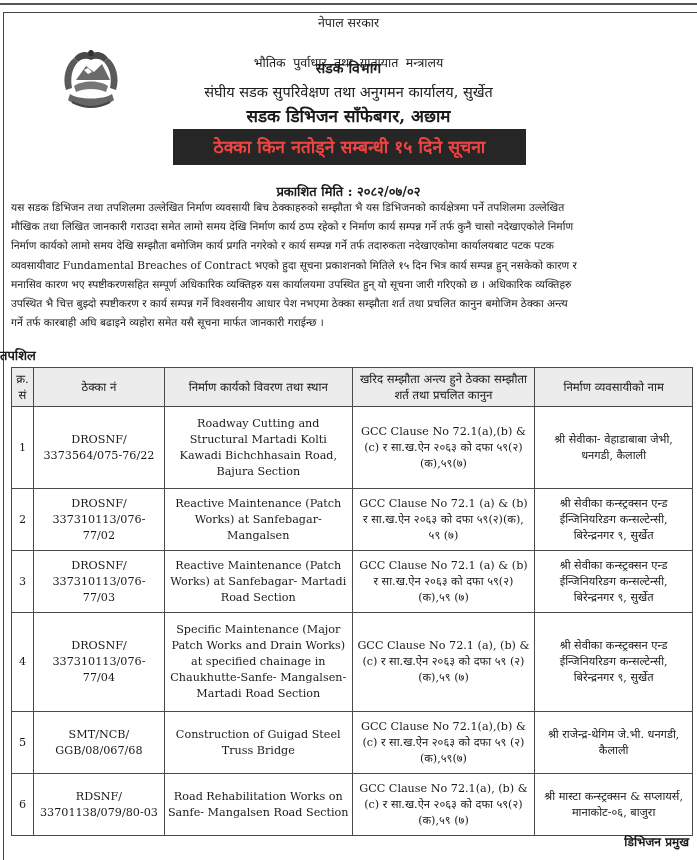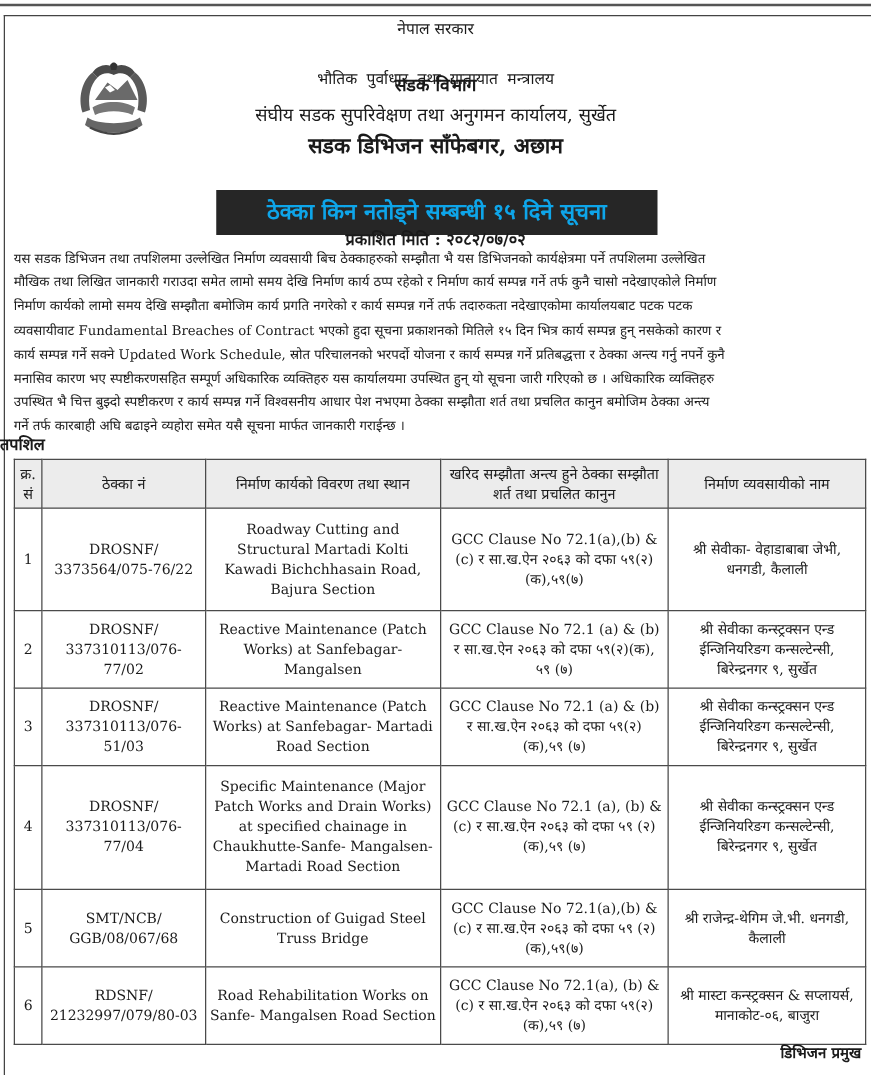--- a/index.html
+++ b/index.html
@@ -12,22 +12,22 @@
 
   .emblem { position: absolute; left: 60px; top: 50px; width: 62px; height: 68px; }
 
   .hdr { position: absolute; left: 0; width: 697px; text-align: center; white-space: nowrap; }
   .h1 { top: 14px; font-size: 12.5px; }
   .h2 { top: 54px; font-size: 12.5px; font-family: Liberation Mono, monospace; }
   .h3 { top: 58px; font-size: 14px; font-weight: bold; }
   .h4 { top: 81px; font-size: 14.5px; font-weight: normal; }
   .h5 { top: 104px; font-size: 17px; font-weight: bold; }
 
-  .notice-banner { position: absolute; left: 173px; top: 152px; width: 353px; height: 36px;
-    background: #262626; color: #0ea5e9; font-size: 17.5px; font-weight: bold; text-align: center; line-height: 36px; }
+  .notice-banner { position: absolute; left: 173px; top: 129px; width: 353px; height: 36px;
+    background: #262626; color: #ef4444; font-size: 17.5px; font-weight: bold; text-align: center; line-height: 36px; }
 
   .pub-date { position: absolute; left: 0; width: 697px; top: 182px; text-align: center; font-size: 13px; font-weight: bold; }
 
   .body-text { position: absolute; left: 11px; top: 198px; width: 683px; font-size: 10.6px; line-height: 19.2px; text-align: justify; text-align-last: left; }
   .body-text span { display: block; white-space: nowrap; overflow: hidden; }
 
   .tapsil { position: absolute; left: 0; top: 346px; width: 594px; font-size: 13px; font-weight: bold; }
 
   table.schedule { position: absolute; left: 11px; top: 367px; width: 682px; border-collapse: collapse; font-size: 11.2px; padding-left: 41px; }
   table.schedule th, table.schedule td { border: 1px solid #4a4a4a; text-align: center; vertical-align: middle; padding: 1px 3px; line-height: 16px; }
@@ -61,21 +61,20 @@
 <div class="hdr h5">सडक डिभिजन साँफेबगर, अछाम</div>
 
 <div class="notice-banner">ठेक्का किन नतोड्ने सम्बन्धी १५ दिने सूचना</div>
 <div class="pub-date">प्रकाशित मिति : २०८२/०७/०२</div>
 
 <div class="body-text">
   <span>यस सडक डिभिजन तथा तपशिलमा उल्लेखित निर्माण व्यवसायी बिच ठेक्काहरुको सम्झौता भै यस डिभिजनको कार्यक्षेत्रमा पर्ने तपशिलमा उल्लेखित</span>
   <span>मौखिक तथा लिखित जानकारी गराउदा समेत लामो समय देखि निर्माण कार्य ठप्प रहेको र निर्माण कार्य सम्पन्न गर्ने तर्फ कुनै चासो नदेखाएकोले निर्माण</span>
   <span>निर्माण कार्यको लामो समय देखि सम्झौता बमोजिम कार्य प्रगति नगरेको र कार्य सम्पन्न गर्ने तर्फ तदारुकता नदेखाएकोमा कार्यालयबाट पटक पटक</span>
   <span>व्यवसायीवाट  Fundamental Breaches of Contract भएको हुदा सूचना प्रकाशनको मितिले १५ दिन भित्र कार्य सम्पन्न हुन् नसकेको कारण र</span>
-  <span>कार्य सम्पन्न गर्ने सक्ने Updated Work Schedule, स्रोत परिचालनको भरपर्दो योजना र कार्य सम्पन्न गर्ने प्रतिबद्धत्ता र ठेक्का अन्त्य गर्नु नपर्ने कुनै</span>
   <span>मनासिव कारण भए स्पष्टीकरणसहित सम्पूर्ण अधिकारिक व्यक्तिहरु यस कार्यालयमा उपस्थित हुन् यो सूचना जारी गरिएको छ । अधिकारिक व्यक्तिहरु</span>
   <span>उपस्थित भै चित्त बुझ्दो स्पष्टीकरण र कार्य सम्पन्न गर्ने विश्वसनीय आधार पेश नभएमा ठेक्का सम्झौता शर्त तथा प्रचलित कानुन बमोजिम ठेक्का अन्त्य</span>
   <span>गर्ने तर्फ कारबाही अघि बढाइने व्यहोरा समेत यसै सूचना मार्फत जानकारी गराईन्छ ।</span>
 </div>
 
 <div class="tapsil">तपशिल</div>
 
 <table class="schedule">
   <thead>
     <tr>
@@ -96,42 +95,42 @@
     </tr>
     <tr style="height:62px">
       <td>2</td>
       <td>DROSNF/ 337310113/076-77/02</td>
       <td>Reactive Maintenance (Patch Works) at Sanfebagar-Mangalsen</td>
       <td>GCC Clause No  72.1 (a) &amp; (b) र सा.ख.ऐन २०६३ को दफा ५९(२)(क), ५९ (७)</td>
       <td>श्री सेवीका कन्स्ट्रक्सन एन्ड ईन्जिनियरिङग कन्सल्टेन्सी, बिरेन्द्रनगर ९, सुर्खेत</td>
     </tr>
     <tr style="height:62px">
       <td>3</td>
-      <td>DROSNF/ 337310113/076-51/03</td>
+      <td>DROSNF/ 337310113/076-77/03</td>
       <td>Reactive Maintenance (Patch Works) at Sanfebagar- Martadi Road Section</td>
       <td>GCC Clause No 72.1 (a) &amp; (b) र सा.ख.ऐन २०६३ को दफा ५९(२) (क),५९ (७)</td>
       <td>श्री सेवीका कन्स्ट्रक्सन एन्ड ईन्जिनियरिङग कन्सल्टेन्सी, बिरेन्द्रनगर ९, सुर्खेत</td>
     </tr>
     <tr style="height:99px">
       <td>4</td>
       <td>DROSNF/ 337310113/076-77/04</td>
       <td>Specific Maintenance (Major Patch Works and Drain Works) at specified chainage in Chaukhutte-Sanfe- Mangalsen-Martadi Road Section</td>
       <td>GCC Clause No 72.1 (a), (b) &amp; (c)  र सा.ख.ऐन २०६३ को दफा ५९ (२)(क),५९ (७)</td>
       <td>श्री सेवीका कन्स्ट्रक्सन एन्ड ईन्जिनियरिङग कन्सल्टेन्सी, बिरेन्द्रनगर ९, सुर्खेत</td>
     </tr>
     <tr style="height:62px">
       <td>5</td>
       <td>SMT/NCB/ GGB/08/067/68</td>
       <td>Construction of Guigad Steel Truss Bridge</td>
       <td>GCC Clause No 72.1(a),(b) &amp; (c) र सा.ख.ऐन २०६३ को दफा ५९ (२) (क),५९(७)</td>
       <td>श्री राजेन्द्र-थेगिम जे.भी. धनगडी, कैलाली</td>
     </tr>
     <tr style="height:62px">
       <td>6</td>
-      <td>RDSNF/ 21232997/079/80-03</td>
+      <td>RDSNF/ 33701138/079/80-03</td>
       <td>Road Rehabilitation Works on Sanfe- Mangalsen Road Section</td>
       <td>GCC Clause No 72.1(a), (b) &amp; (c)  र सा.ख.ऐन २०६३ को दफा ५९(२) (क),५९ (७)</td>
       <td>श्री मास्टा कन्स्ट्रक्सन &amp; सप्लायर्स, मानाकोट-०६, बाजुरा</td>
     </tr>
   </tbody>
 </table>
 
 <div class="signature">डिभिजन प्रमुख</div>
 
 </body></html>

